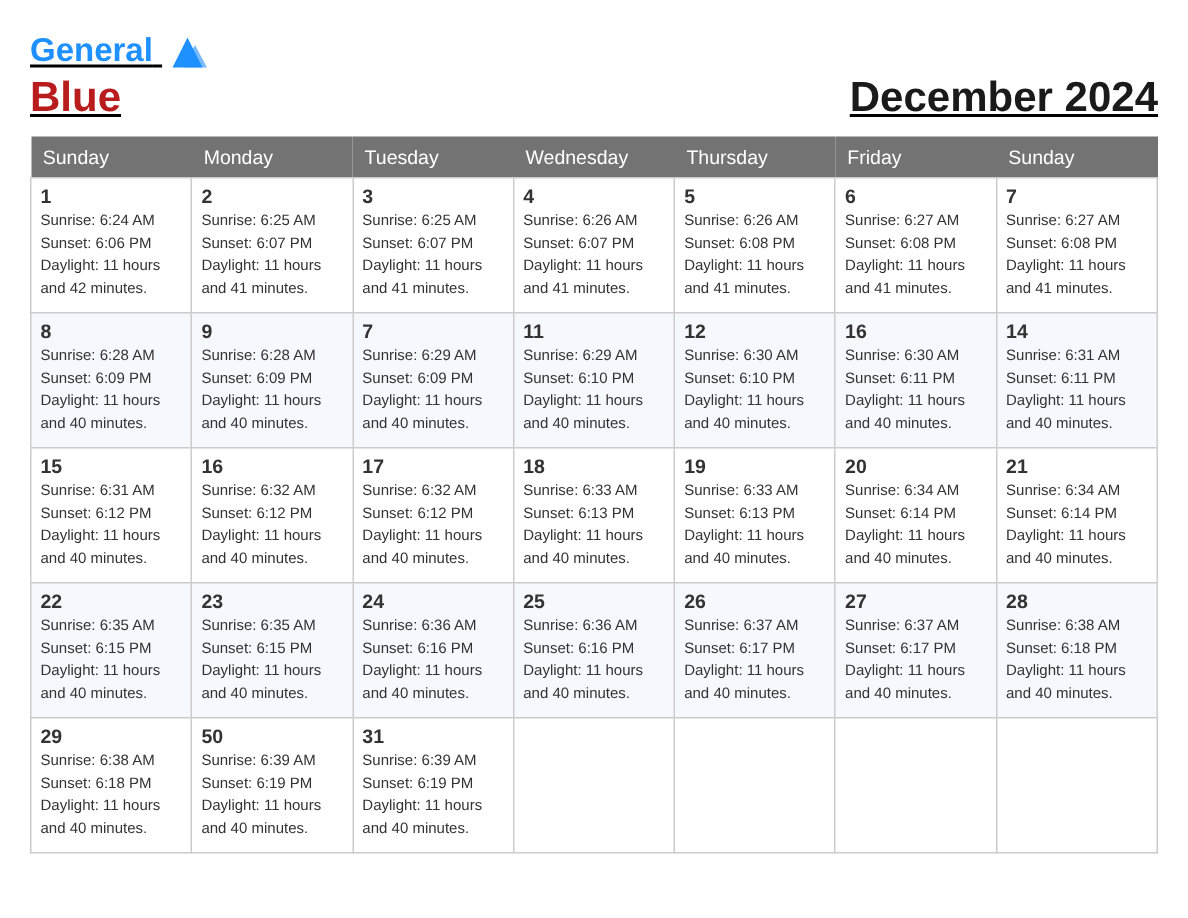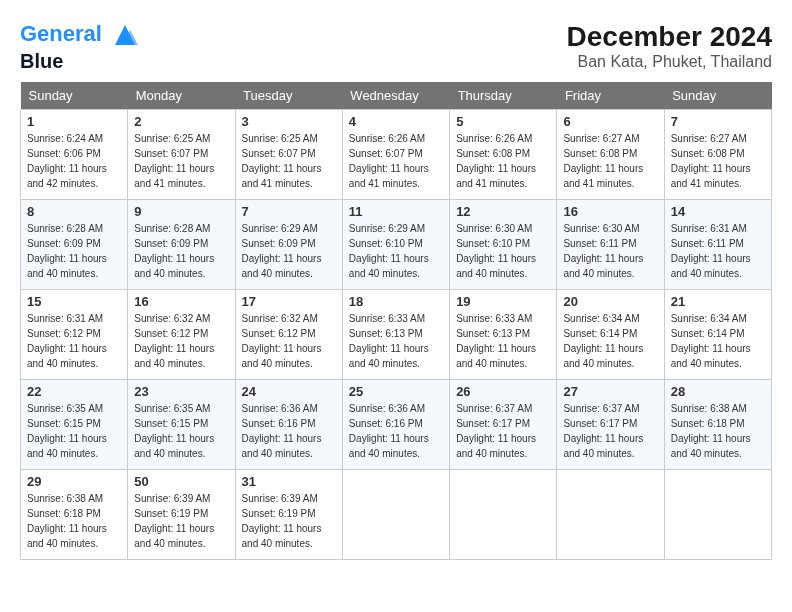--- a/index.html
+++ b/index.html
@@ -6,22 +6,23 @@
     body {
       font-family: Arial, sans-serif;
       background: #fff;
       width: 792px;
       min-height: 612px;
       padding: 20px;
     }
     .header {
       display: flex;
       justify-content: space-between;
-      align-items: center;
+      align-items: flex-end;
       margin-bottom: 10px;
+      text-decoration: underline;
     }
     .logo {
       display: flex;
       align-items: center;
     }
     .logo-text {
       font-size: 22px;
       font-weight: bold;
       color: #1a1a1a;
       line-height: 1.1;
@@ -95,26 +96,25 @@
     <div>
       <div style="display:flex;align-items:center;">
         <div class="logo-text">
           <span>General</span>
           <svg class="logo-icon" viewBox="0 0 30 30" xmlns="http://www.w3.org/2000/svg" style="display:inline-block;vertical-align:middle;">
             <polygon points="5,25 15,5 25,25" fill="#1e90ff"></polygon>
             <polygon points="12,25 20,10 28,25" fill="#1e90ff" opacity="0.6"></polygon>
           </svg>
         </div>
       </div>
-      <div class="logo-text" style="color:#0f172a;font-size:20px;">Blue</div>
+      <div class="logo-text" style="color:#b91c1c;font-size:28px;">Blue</div>
     </div>
   </div>
   <div class="title-block">
     <div class="month-title">December 2024</div>
-    <div class="location">Ban Kata, Phuket, Thailand</div>
   </div>
 </div>
 
 <table class="calendar">
   <thead>
     <tr>
     <th>Sunday</th>
         <th>Monday</th>
         <th>Tuesday</th>
         <th>Wednesday</th>

